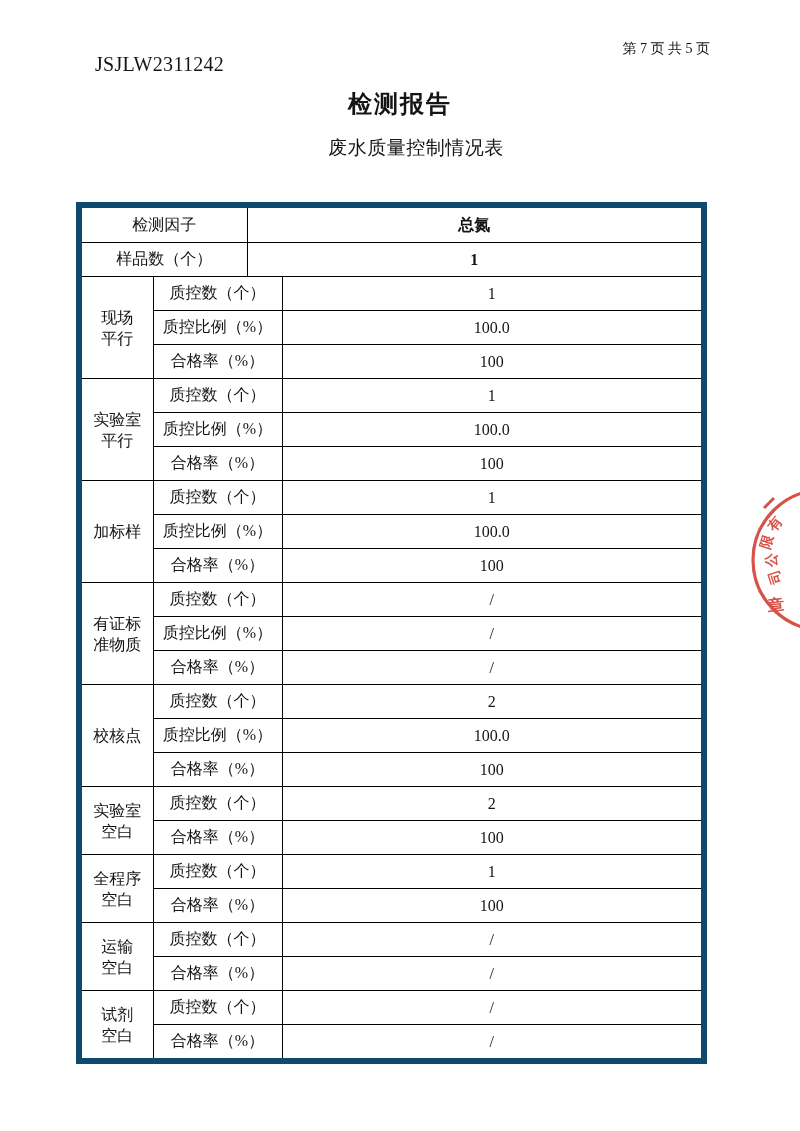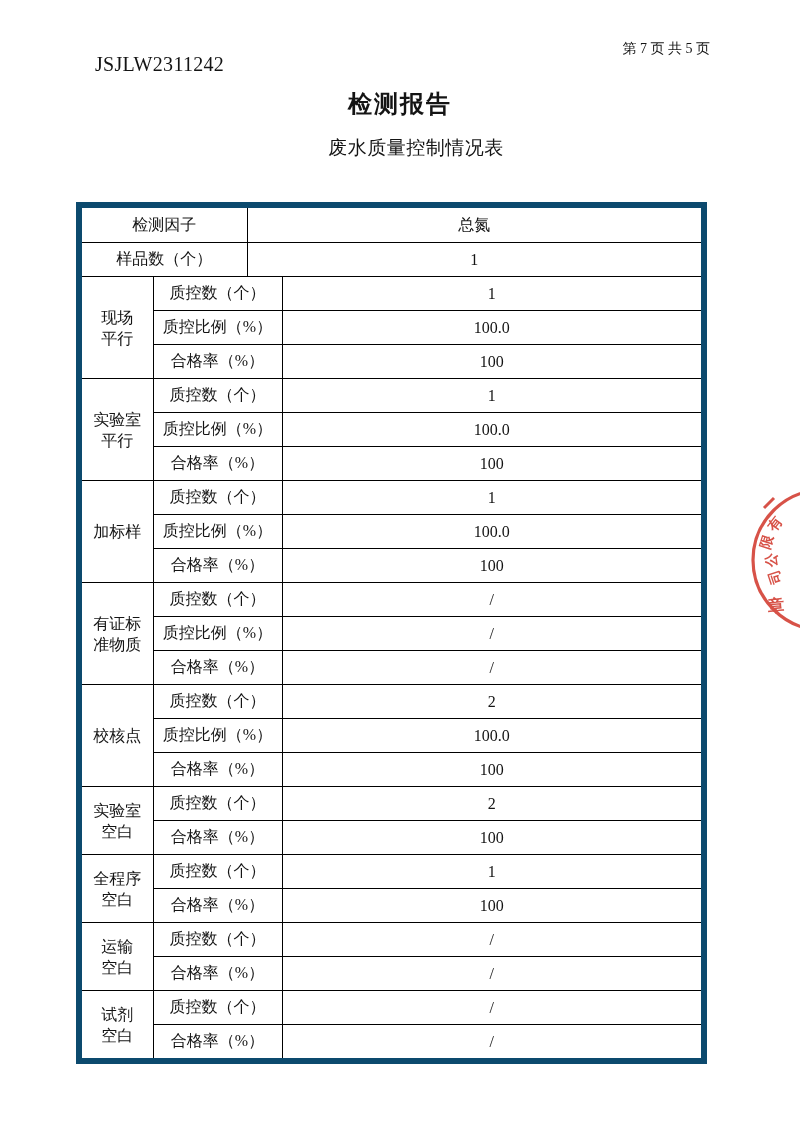--- a/index.html
+++ b/index.html
@@ -23,21 +23,21 @@
     border-collapse:collapse; table-layout:fixed;
     border:6px solid #0c4a6e;
     margin-top:34px;
   }
   table.qc td {
     border:1px solid #000; padding:0; height:33px;
     text-align:center; vertical-align:middle; font-size:16px;
   }
   table.qc tr.hdr td { height:34px; }
   td.val  { font-size:15px; padding-right:150px; }
-  td.valw { font-size:15px; padding-right:115px; }
+  td.valw { font-size:15px; padding-right:115px;font-weight:bold; }
   td.grp  { white-space:pre-line; line-height:21px;font-family:Liberation Serif, serif; }
   .stamp-svg { position:absolute; left:740px; top:478px; width:60px; height:175px; opacity:0.88; }
   .stamp-svg text {
     font-family:"Liberation Serif","DejaVu Serif",serif;
     font-weight:bold;
   }
 </style>
 </head>
 <body>
 

